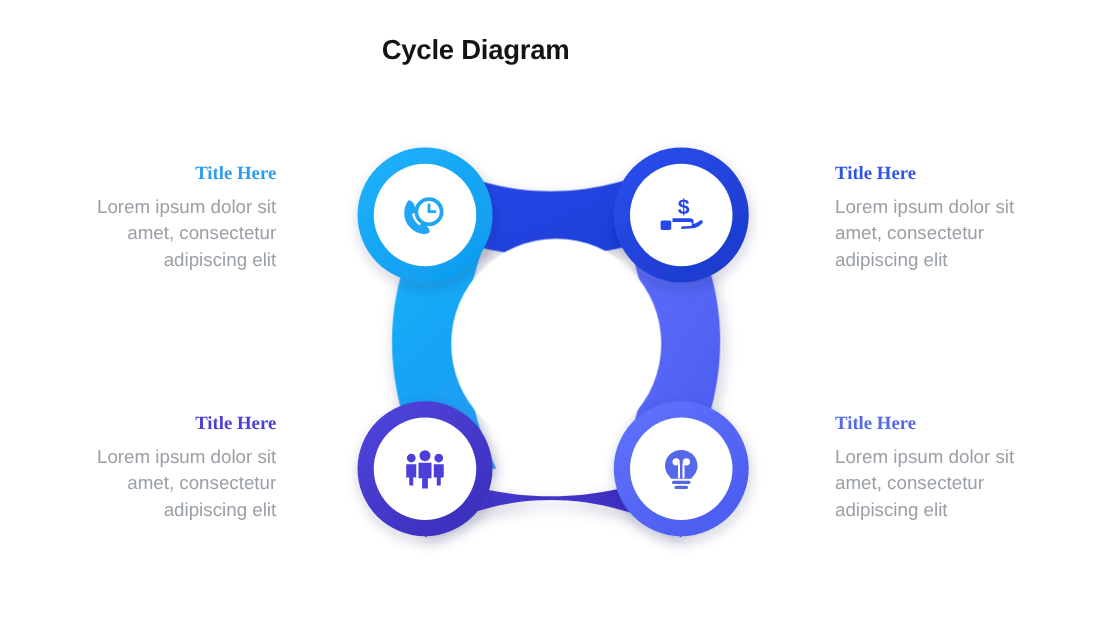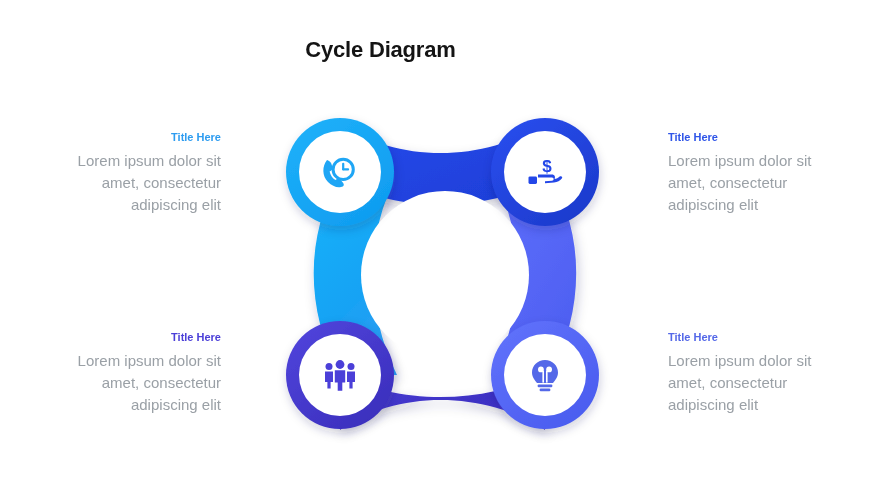--- a/index.html
+++ b/index.html
@@ -13,41 +13,41 @@
   .slide{position:absolute;inset:0;}
 
   .chart-title{
     position:absolute;
     top:27px;left:0;width:761px;
     text-align:center;
     font-size:22px;
     font-weight:bold;
     color:#141414;
     letter-spacing:-0.2px;
-    margin-top:10px;
   }
 
   .diagram{
     position:absolute;
     left:245px;top:85px;
     width:400px;height:385px;
   }
   .diagram svg{display:block;}
 
   .label-block{
     position:absolute;
     width:148px;
   }
   .label-block.left{text-align:right;}
   .label-block.right{text-align:left;}
   .label-title{
-    font-size:11px;
+    font-size:15px;
     font-weight:bold;
     margin:0 0 7px 0;
     line-height:1.1;
+    font-family:Liberation Serif, serif;
   }
   .label-desc{
     font-size:15px;
     color:#9aa0a6;
     line-height:1.45;
     margin:0;
   }
   .lb-tl{left:73px;top:131px;}
   .lb-bl{left:73px;top:331px;}
   .lb-tr{left:668px;top:131px;}

